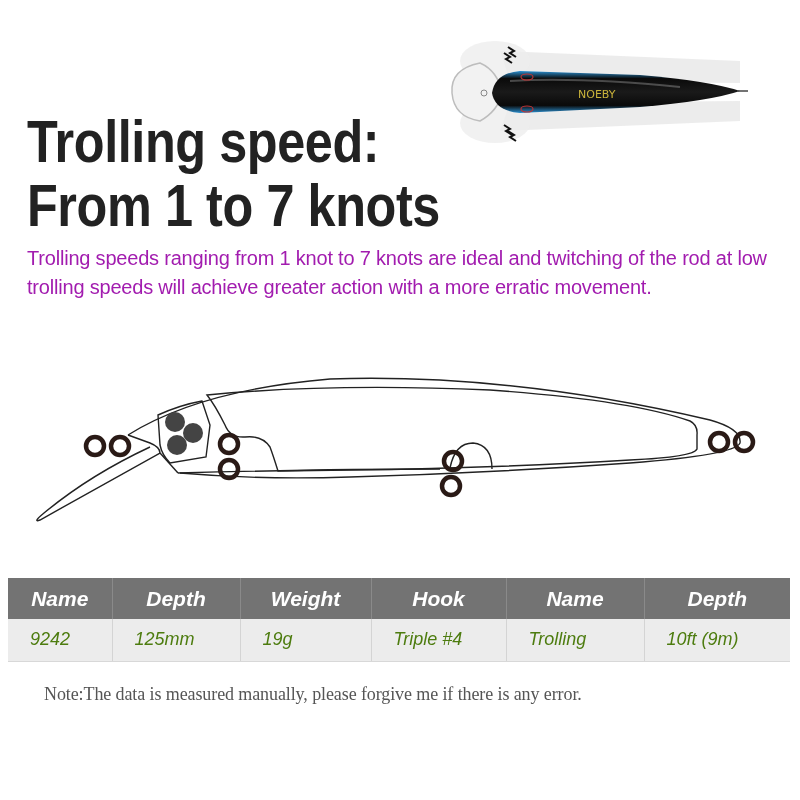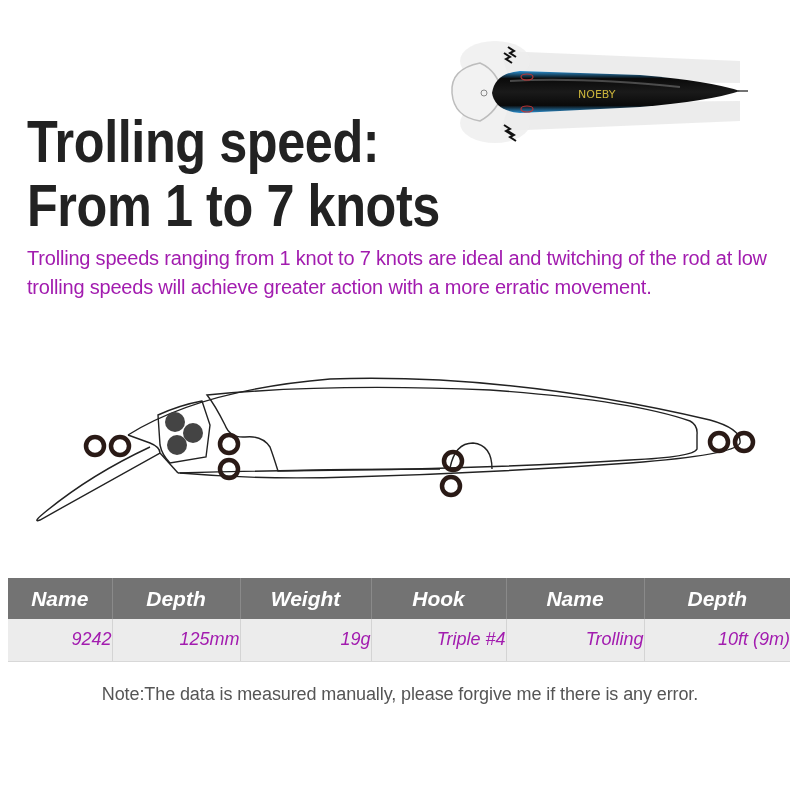--- a/index.html
+++ b/index.html
@@ -35,32 +35,34 @@
       position: absolute; left: 8px; top: 578px; width: 782px;
       border-collapse: collapse; table-layout: fixed; font-style: italic;
     }
     .spec-table th {
       background: #737373; color: #ffffff; font-weight: 700;
       font-size: 21px; height: 41px; text-align: center;
       border-right: 1px solid #8a8a8a;
       font-family: "Liberation Sans", sans-serif;
     }
     .spec-table td {
-      background: #ececec; color: #a21caf; font-weight: 400;
-      font-size: 18px; height: 42px; text-align: right;
+      background: #ececec; color: #4d7c0f; font-weight: 400;
+      font-size: 18px; height: 42px; text-align: left;
       border-right: 1px solid #d4d4d4;
       border-bottom: 1px solid #d8d8d8;
       font-family: "Liberation Sans", sans-serif;
+      padding-left: 22px;
     }
     .spec-table th:last-child, .spec-table td:last-child { border-right: none; }
 
     .note {
-      position: absolute; left: 0; top: 684px; width: 800px; text-align: center;
+      position: absolute; left: 0; top: 684px; width: 800px; 
       font-size: 18px; color: #555555; letter-spacing: -0.1px;
-      font-family: Liberation Sans, sans-serif;
+      font-family: Liberation Serif, serif;
+      padding-left: 44px;
     }
   </style>
 </head>
 <body>
 
 <div class="headline">
   <span class="line">Trolling speed:</span>
   <span class="line">From 1 to 7 knots</span>
 </div>
 

